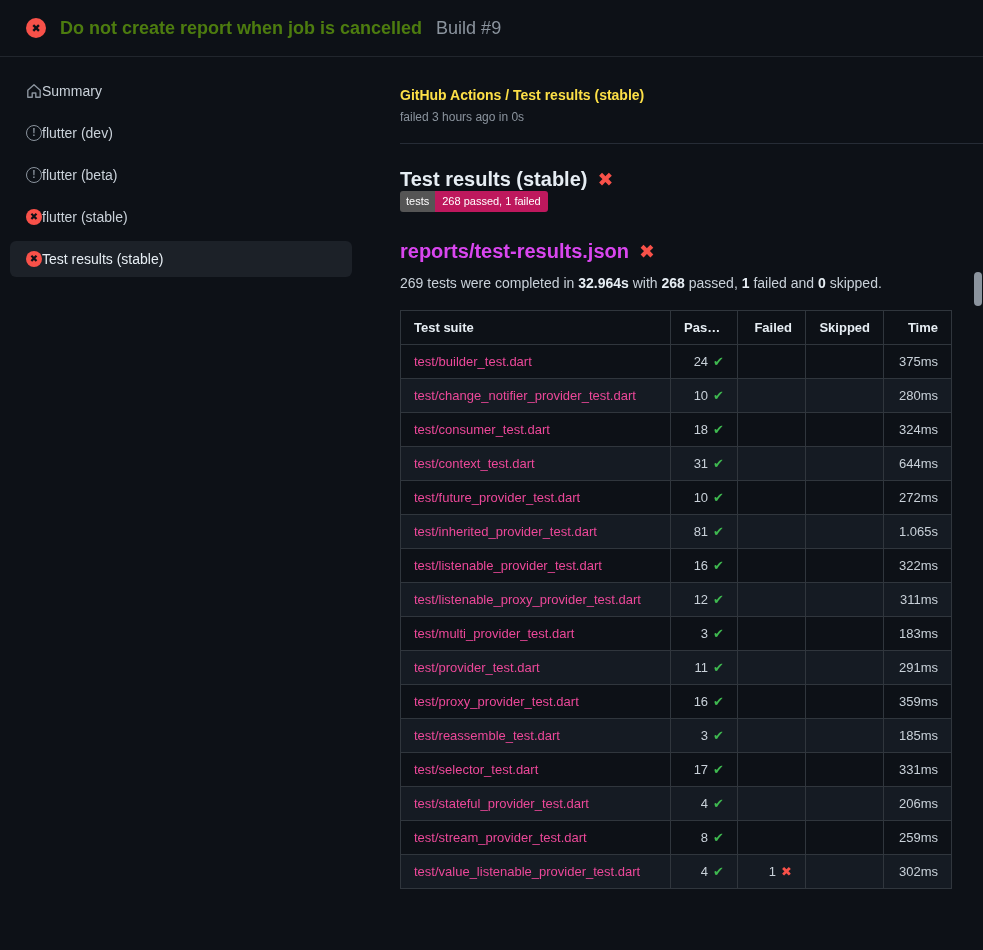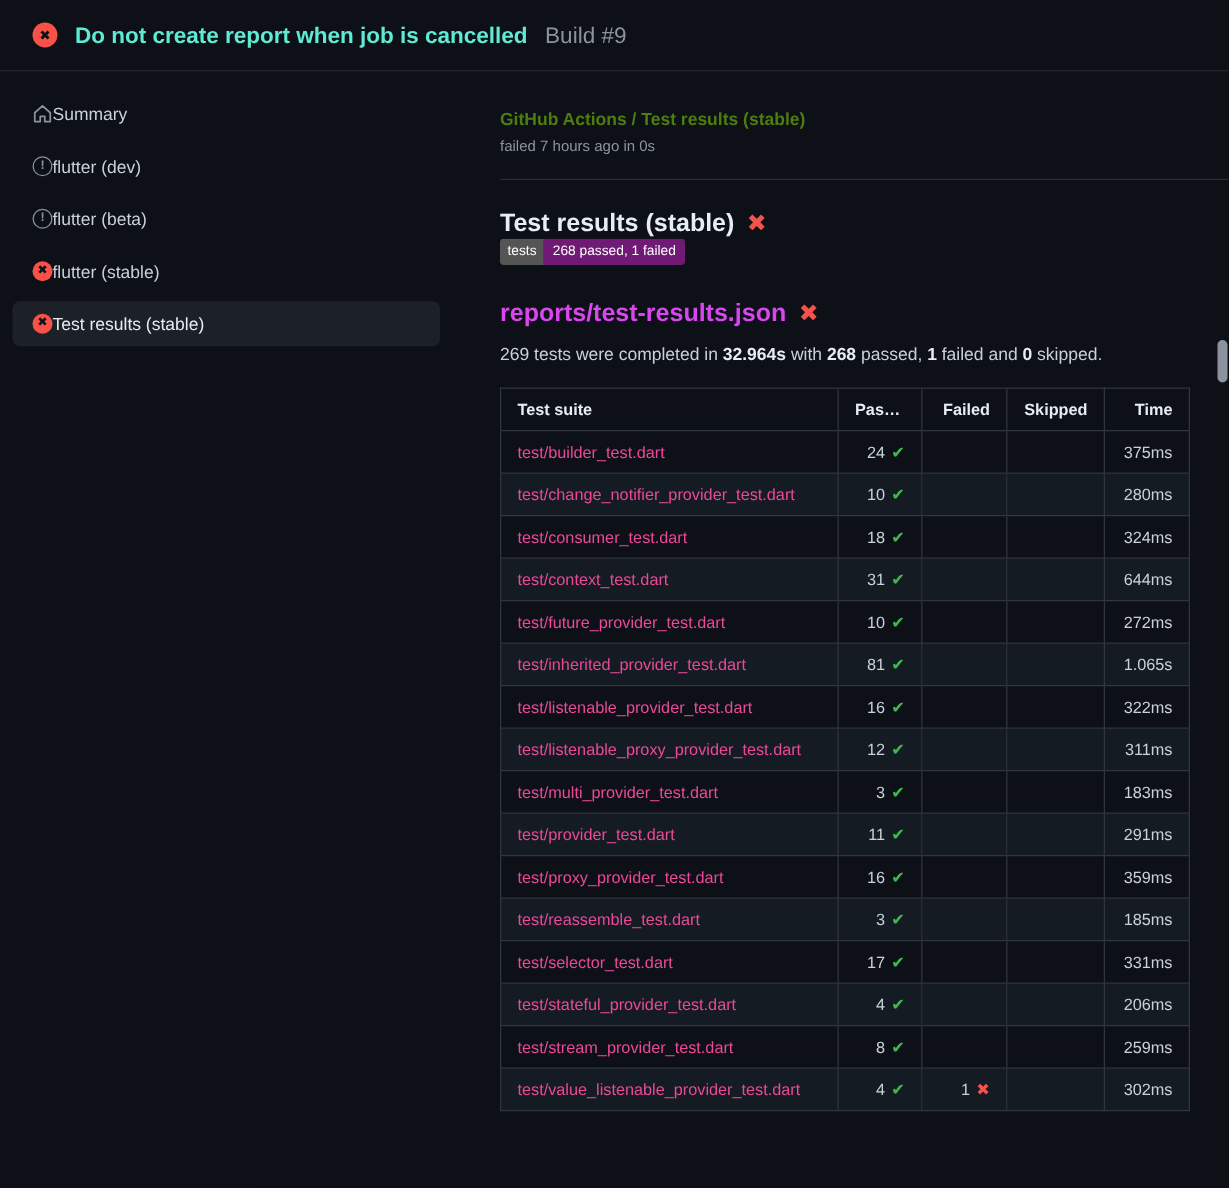--- a/index.html
+++ b/index.html
@@ -16,21 +16,21 @@
     display:flex; align-items:center; gap:14px;
     height:57px; padding:0 26px;
     border-bottom:1px solid #21262d;
   }
   .circle-x {
     width:20px; height:20px; border-radius:50%;
     background:#f85149; color:#0d1117;
     display:inline-flex; align-items:center; justify-content:center;
     font-size:11px; font-weight:700; flex-shrink:0;
   }
-  .header-title { font-size:18px; font-weight:700; color:#5eead4; white-space:nowrap; }
+  .header-title { font-size:18px; font-weight:700; color:#4d7c0f; white-space:nowrap; }
   .header-build { font-size:18px; font-weight:400; color:#8b949e; white-space:nowrap; }
 
   
   .layout { display:flex; height:893px; }
 
   
   .sidebar { width:400px; flex-shrink:0; padding:16px 48px 0 10px; }
   .side-item {
     display:flex; align-items:center; gap:0;
     padding:10px 16px; border-radius:6px; margin-bottom:6px;
@@ -42,36 +42,36 @@
     width:16px; height:16px; border-radius:50%; flex-shrink:0;
     display:inline-flex; align-items:center; justify-content:center;
     font-size:10px; font-weight:700; line-height:1;
   }
   .icon-failed { background:#f85149; color:#0d1117; }
   .icon-neutral { border:1.5px solid #8b949e; color:#8b949e; }
   .home-icon { flex-shrink:0; display:inline-flex; }
 
   
   .main { flex:1; padding:30px 32px 0 0; position:relative; }
-  .breadcrumb { font-size:14px; font-weight:700; color:#4d7c0f; }
+  .breadcrumb { font-size:14px; font-weight:700; color:#fde047; }
   .run-status { font-size:12px; color:#8b949e; margin-top:7px; }
   .divider { height:1px; background:#262c36; margin:19px -32px 0 0; }
 
   .section-title {
     display:flex; align-items:center; margin-top:24px;
     font-size:20px; font-weight:700; color:#e6edf3;
   }
   .big-x { color:#f85149; font-size:19px; font-weight:700; margin-left:10px; }
 
   .badge {
     display:inline-flex; 
     font-size:11px; line-height:1; border-radius:3px; overflow:hidden; color:#ffffff;
   }
   .badge-label { background:#555555; padding:5px 6px; }
-  .badge-value { background:#701a75; padding:5px 7px; }
+  .badge-value { background:#be185d; padding:5px 7px; }
 
   .report-title { display:flex; align-items:center; margin-top:28px; font-size:20px; font-weight:700; }
   .report-title a { color:#d946ef; text-decoration:none; }
 
   .summary-line { margin-top:12px; font-size:14px; color:#c9d1d9; }
   .summary-line .strong { font-weight:700; color:#e6edf3; }
 
   
   table.results {
     margin-top:19px; border-collapse:collapse; table-layout:fixed; width:551px;
@@ -135,21 +135,21 @@
         <span>flutter (stable)</span>
       </div>
       <div class="side-item selected">
         <span class="job-icon icon-failed">✖</span>
         <span>Test results (stable)</span>
       </div>
     </div>
 
     <div class="main">
       <div class="breadcrumb">GitHub Actions / Test results (stable)</div>
-      <div class="run-status">failed 7 hours ago in 0s</div>
+      <div class="run-status">failed 3 hours ago in 0s</div>
       <div class="divider"></div>
 
       <div class="section-title">
         <span>Test results (stable)</span>
         <span class="big-x">✖</span>
       </div>
 
       <div>
         <span class="badge">
           <span class="badge-label">tests</span>

